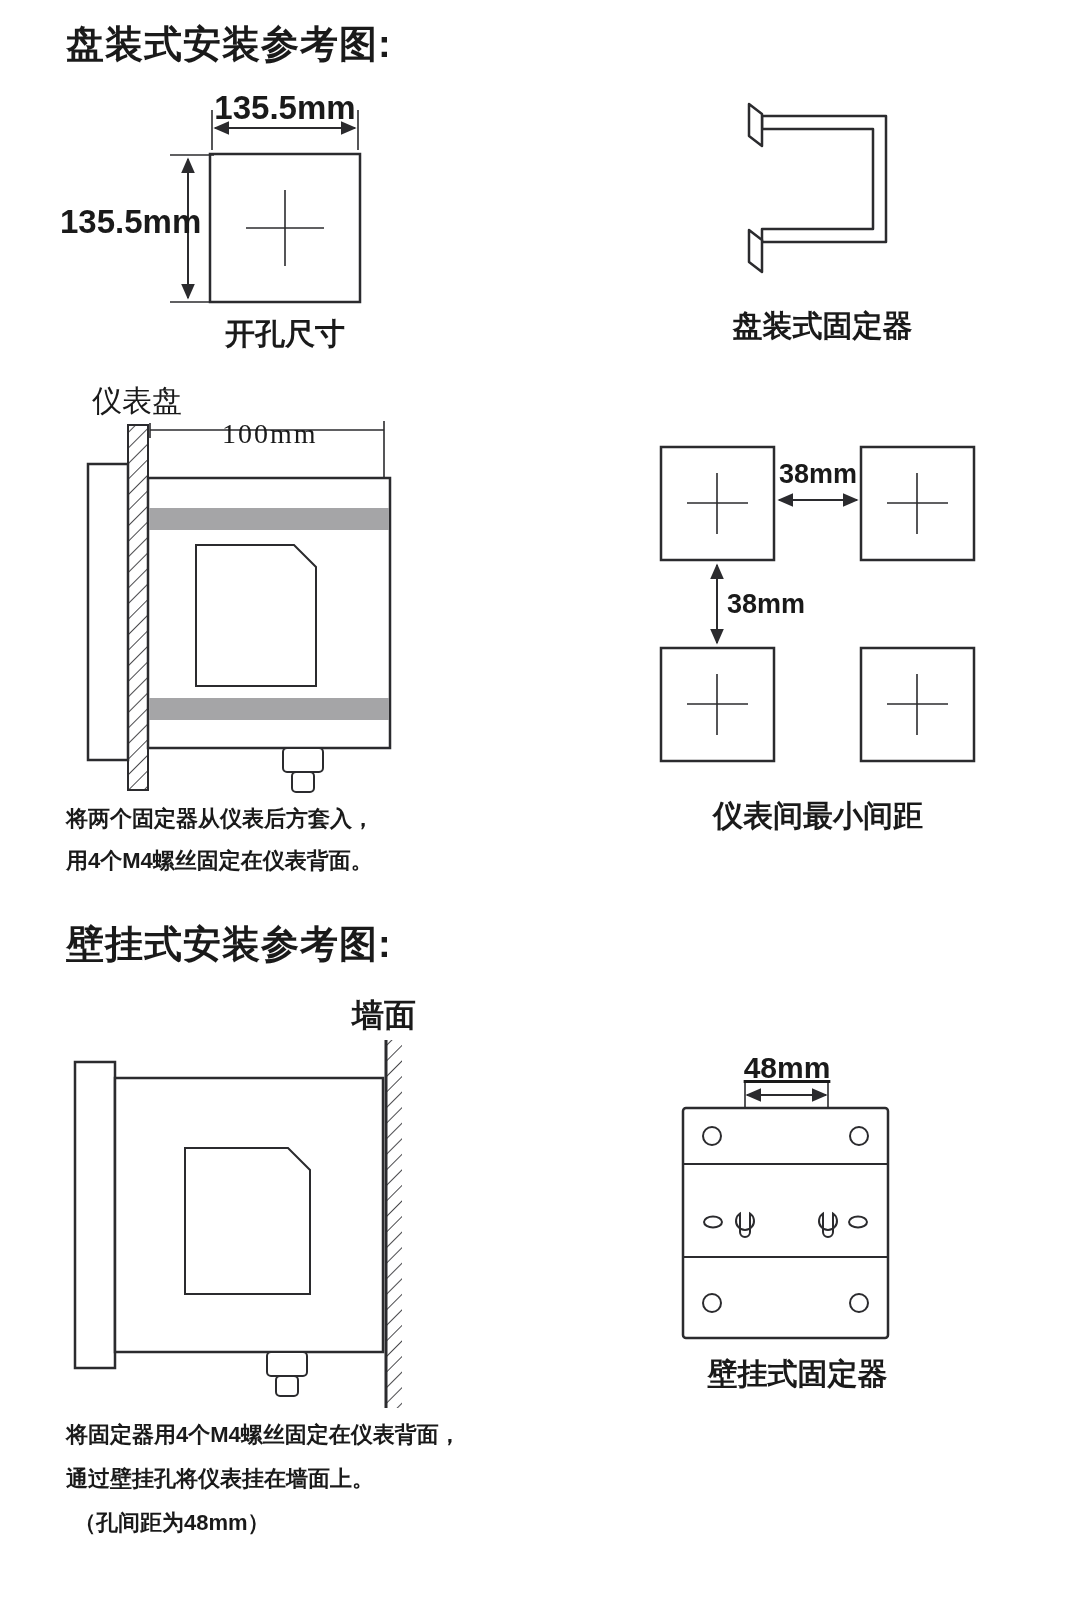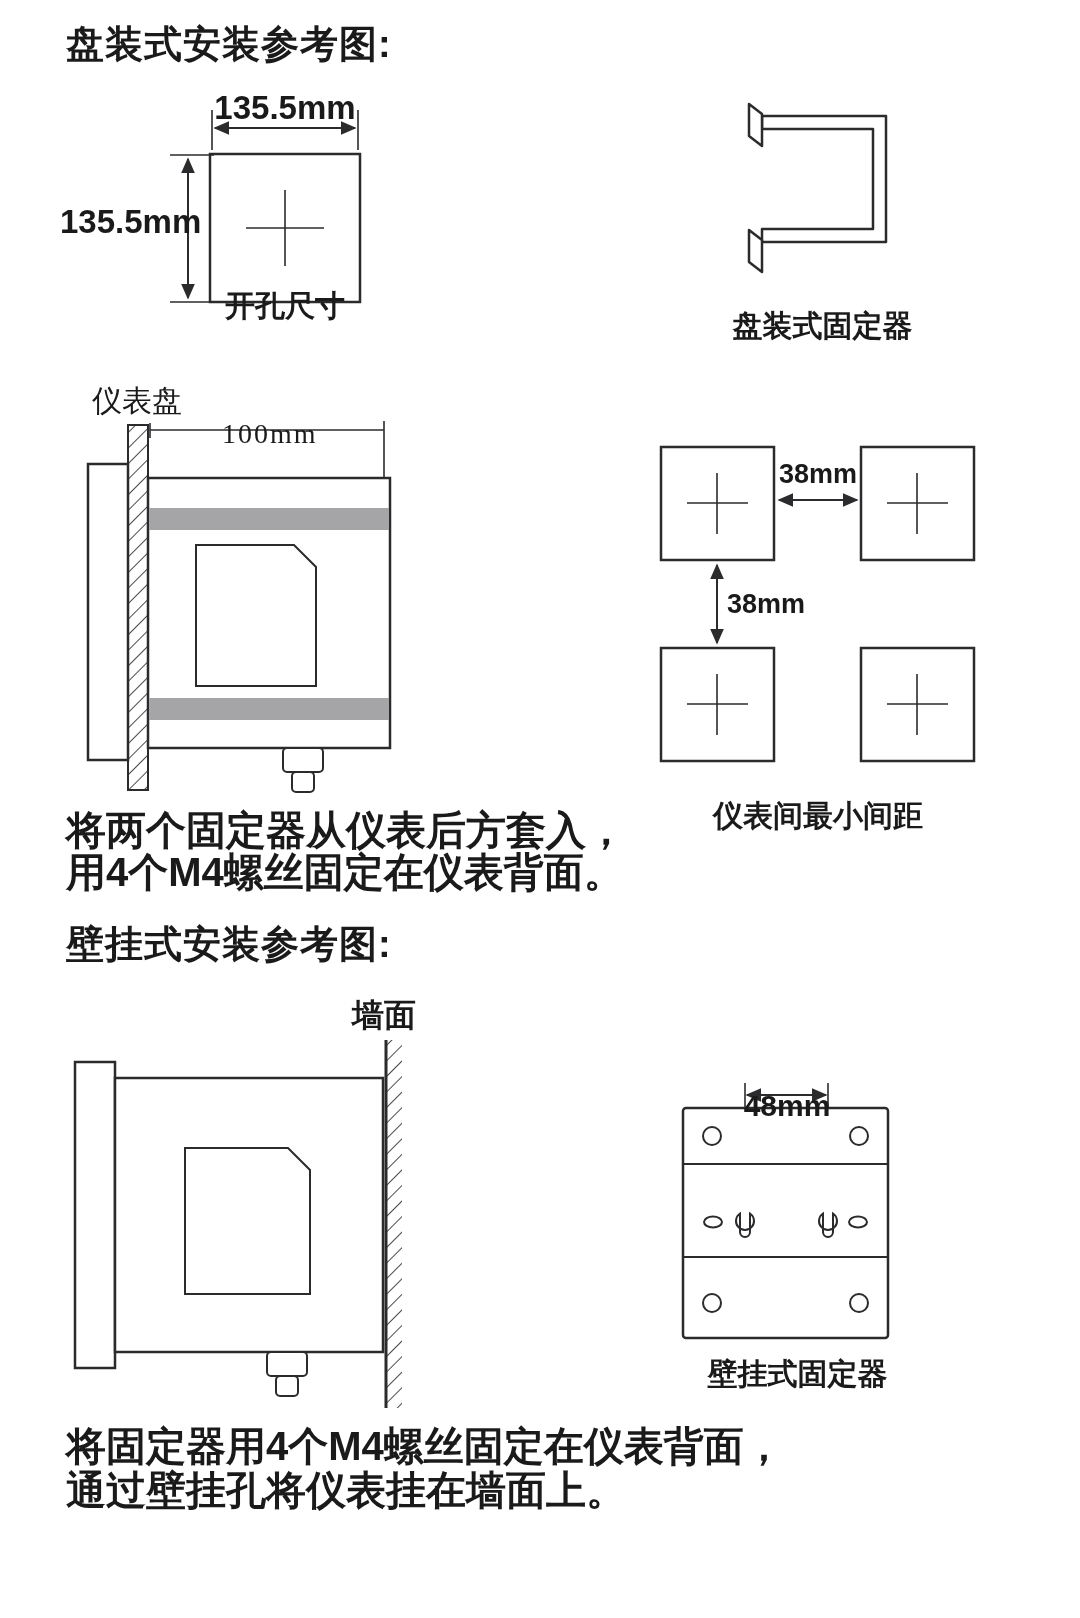--- a/index.html
+++ b/index.html
@@ -21,21 +21,21 @@
     color:var(--ink);
     font-weight:700;
     white-space:nowrap;
     line-height:1.2;
   }
   .c{text-align:center;}
   .title{font-size:38px;letter-spacing:1px;}
   .cap{font-size:30px;}
   .dim{font-size:33px;}
   .dim-s{font-size:27px;}
-  .note{font-size:40px;}
+  .note{font-size:22px;}
   .serif{
     font-family:"Liberation Serif","DejaVu Serif",serif;
     font-weight:400;
     margin-top:19px;
   }
 </style>
 </head>
 <body>
 
 <div class="page">
@@ -142,37 +142,38 @@
       <ellipse cx="713" cy="1222" rx="9" ry="5.5" fill="#ffffff" stroke-width="2"></ellipse>
       <ellipse cx="858" cy="1222" rx="9" ry="5.5" fill="#ffffff" stroke-width="2"></ellipse>
       <line x1="747" y1="1095" x2="826" y2="1095" stroke-width="2" marker-start="url(#arw)" marker-end="url(#arw)"></line>
     </g>
   </svg>
 
   <div class="lbl title" style="left:66px;top:22px;">盘装式安装参考图:</div>
 
   <div class="lbl dim c" style="left:200px;top:88px;width:170px;">135.5mm</div>
   <div class="lbl dim" style="left:60px;top:202px;">135.5mm</div>
-  <div class="lbl cap c" style="left:205px;top:288px;width:160px;text-align:center;">开孔尺寸</div>
+  <div class="lbl cap c" style="left:205px;top:316px;width:160px;text-align:center;">开孔尺寸</div>
 
   <div class="lbl cap c" style="left:725px;top:308px;width:195px;">盘装式固定器</div>
 
   <div class="lbl serif" style="left:92px;top:364px;font-size:30px;">仪表盘</div>
   <div class="lbl serif" style="left:222px;top:398px;font-size:28px;letter-spacing:2px;">100mm</div>
 
   <div class="lbl dim-s c" style="left:768px;top:458px;width:100px;">38mm</div>
   <div class="lbl dim-s" style="left:727px;top:588px;">38mm</div>
   <div class="lbl cap c" style="left:712px;top:798px;width:212px;">仪表间最小间距</div>
 
   <div class="lbl note" style="left:66px;top:806px;">将两个固定器从仪表后方套入，</div>
   <div class="lbl note" style="left:66px;top:848px;">用4个M4螺丝固定在仪表背面。</div>
 
   <div class="lbl title" style="left:66px;top:922px;">壁挂式安装参考图:</div>
 
   <div class="lbl" style="left:352px;top:996px;font-size:32px;">墙面</div>
 
-  <div class="lbl cap c" style="left:736px;top:1088px;width:102px;">48mm</div>
+  <div class="lbl cap c" style="left:736px;top:1050px;width:102px;text-decoration:underline;">48mm</div>
   <div class="lbl cap c" style="left:700px;top:1356px;width:195px;">壁挂式固定器</div>
 
   <div class="lbl note" style="left:66px;top:1422px;">将固定器用4个M4螺丝固定在仪表背面，</div>
   <div class="lbl note" style="left:66px;top:1466px;">通过壁挂孔将仪表挂在墙面上。</div>
+  <div class="lbl note" style="left:74px;top:1510px;">（孔间距为48mm）</div>
 
 </div>
 
 </body></html>

